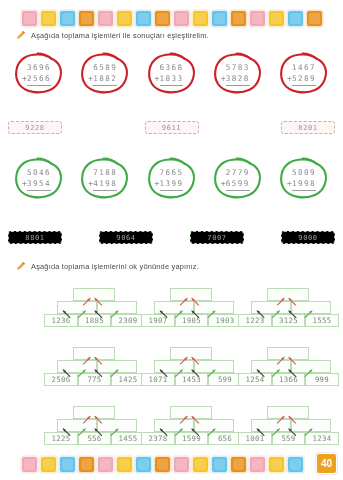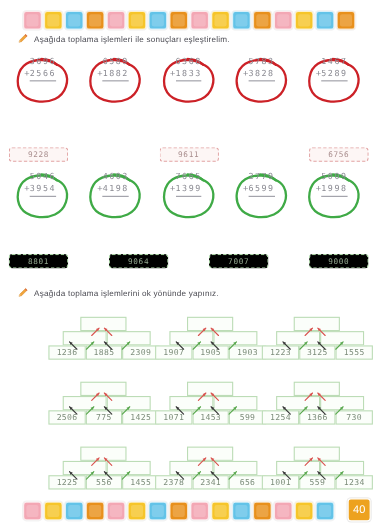--- a/index.html
+++ b/index.html
@@ -27,21 +27,21 @@
   }
   .sq::after{
     content:""; position:absolute; inset:2px; border-radius:2px;
     background:rgba(255,255,255,.18);
   }
 
   .page-badge {
     position:absolute; right:6px; bottom:6px;
     width:19px; height:19px; border-radius:3px;
     background:#eda21f; border:1.6px solid #fff;
-    color:#fff; font-size:10px; font-weight:normal;
+    color:#fff; font-size:10px; font-weight:bold;
     display:flex; align-items:center; justify-content:center;
     box-shadow:0 0 0 1px rgba(0,0,0,.08);
     z-index:4;
     margin-top:45px;
   }
 
   
   .instr {
     position:absolute; left:16px; right:10px;
     display:flex; align-items:center; gap:5px;
@@ -50,21 +50,21 @@
   .pencil { width:10px; height:10px; flex:0 0 auto; }
 
   
   .prob-row {
     position:absolute; left:8px; right:8px;
     display:flex; justify-content:space-between; align-items:flex-start;
   }
   .prob {
     position:relative;
     width:62px; height:47px;
-    display:flex; align-items:flex-start; justify-content:center;
+    display:flex; align-items:center; justify-content:center;
   }
   .ellipse {
     position:absolute; left:4px; top:2px;
     width:54px; height:43px;
     pointer-events:none;
   }
   .sum {
     position:relative; z-index:2;
     font-family:"DejaVu Sans Mono", monospace;
     font-size:7.6px; color:#8a8a92; line-height:1.45;
@@ -204,44 +204,44 @@
         <path d="M40 7 C33 1.5 20 1 12 6 C3.5 11.5 2 24 7 32 C12.5 40.5 28 42.5 38 38 C48 33.5 51.5 21 47 13 C45 9.5 42 7.5 39 6.4" fill="none" stroke="#cc2127" stroke-width="2.1" stroke-linecap="round"></path>
         <path d="M40 7 C36.5 4 31 1.5 25.5 1.5" fill="none" stroke="#cc2127" stroke-width="2.1" stroke-linecap="round"></path>
       </svg>
       <div class="sum">
         <div class="ln">1467</div>
         <div class="ln ln2"><span class="plus">+</span><span>5289</span></div>
       </div>
     </div>
   </div>
 
-<div class="ans-row" id="row-red-answers" style="top:121px;margin-top:13px;">
+<div class="ans-row" id="row-red-answers" style="top:121px;">
     <div class="chip red">9228</div>
     <div class="chip red">9611</div>
-    <div class="chip red">6756</div>
+    <div class="chip red">8201</div>
   </div>
 
 <div class="prob-row" id="row-green-problems" style="top:155px;">
     <div class="prob">
       <svg class="ellipse" viewBox="0 0 54 43">
         <path d="M40 7 C33 1.5 20 1 12 6 C3.5 11.5 2 24 7 32 C12.5 40.5 28 42.5 38 38 C48 33.5 51.5 21 47 13 C45 9.5 42 7.5 39 6.4" fill="none" stroke="#3faa46" stroke-width="2.1" stroke-linecap="round"></path>
         <path d="M40 7 C36.5 4 31 1.5 25.5 1.5" fill="none" stroke="#3faa46" stroke-width="2.1" stroke-linecap="round"></path>
       </svg>
       <div class="sum">
         <div class="ln">5046</div>
         <div class="ln ln2"><span class="plus">+</span><span>3954</span></div>
       </div>
     </div>
     <div class="prob">
       <svg class="ellipse" viewBox="0 0 54 43">
         <path d="M40 7 C33 1.5 20 1 12 6 C3.5 11.5 2 24 7 32 C12.5 40.5 28 42.5 38 38 C48 33.5 51.5 21 47 13 C45 9.5 42 7.5 39 6.4" fill="none" stroke="#3faa46" stroke-width="2.1" stroke-linecap="round"></path>
         <path d="M40 7 C36.5 4 31 1.5 25.5 1.5" fill="none" stroke="#3faa46" stroke-width="2.1" stroke-linecap="round"></path>
       </svg>
       <div class="sum">
-        <div class="ln">4603</div>
+        <div class="ln">7188</div>
         <div class="ln ln2"><span class="plus">+</span><span>4198</span></div>
       </div>
     </div>
     <div class="prob">
       <svg class="ellipse" viewBox="0 0 54 43">
         <path d="M40 7 C33 1.5 20 1 12 6 C3.5 11.5 2 24 7 32 C12.5 40.5 28 42.5 38 38 C48 33.5 51.5 21 47 13 C45 9.5 42 7.5 39 6.4" fill="none" stroke="#3faa46" stroke-width="2.1" stroke-linecap="round"></path>
         <path d="M40 7 C36.5 4 31 1.5 25.5 1.5" fill="none" stroke="#3faa46" stroke-width="2.1" stroke-linecap="round"></path>
       </svg>
       <div class="sum">
         <div class="ln">7665</div>
@@ -398,21 +398,21 @@
         <line x1="60" y1="25" x2="53" y2="18" stroke="#d9534f" stroke-width="1.1" stroke-linecap="round"></line>
         <path d="M53 18 L56.07055881595133 18.90092649965664 L53.90092649965664 21.07055881595133 Z" fill="#d9534f"></path>
       </svg>
     </div>
     <div class="pyr">
       <div class="pcell t1"></div>
       <div class="pcell m1"></div>
       <div class="pcell m2"></div>
       <div class="pcell val b1">1254</div>
       <div class="pcell val b2">1366</div>
-      <div class="pcell val b3">730</div>
+      <div class="pcell val b3">999</div>
       <svg class="arrows" viewBox="0 0 101 46">
         <line x1="27" y1="38" x2="20" y2="31" stroke="#3a3a3a" stroke-width="1.1" stroke-linecap="round"></line>
         <path d="M20 31 L23.07055881595133 31.90092649965664 L20.90092649965664 34.07055881595133 Z" fill="#3a3a3a"></path>
         <line x1="36" y1="38" x2="43" y2="31" stroke="#5aa84f" stroke-width="1.1" stroke-linecap="round"></line>
         <path d="M43 31 L42.09907350034336 34.07055881595133 L39.92944118404867 31.90092649965664 Z" fill="#5aa84f"></path>
         <line x1="60" y1="38" x2="53" y2="31" stroke="#3a3a3a" stroke-width="1.1" stroke-linecap="round"></line>
         <path d="M53 31 L56.07055881595133 31.90092649965664 L53.90092649965664 34.07055881595133 Z" fill="#3a3a3a"></path>
         <line x1="70" y1="38" x2="77" y2="31" stroke="#5aa84f" stroke-width="1.1" stroke-linecap="round"></line>
         <path d="M77 31 L76.09907350034335 34.07055881595133 L73.92944118404867 31.90092649965664 Z" fill="#5aa84f"></path>
         <line x1="41" y1="25" x2="48" y2="18" stroke="#d9534f" stroke-width="1.1" stroke-linecap="round"></line>
@@ -443,21 +443,21 @@
         <path d="M48 18 L47.09907350034336 21.07055881595133 L44.92944118404867 18.90092649965664 Z" fill="#d9534f"></path>
         <line x1="60" y1="25" x2="53" y2="18" stroke="#d9534f" stroke-width="1.1" stroke-linecap="round"></line>
         <path d="M53 18 L56.07055881595133 18.90092649965664 L53.90092649965664 21.07055881595133 Z" fill="#d9534f"></path>
       </svg>
     </div>
     <div class="pyr">
       <div class="pcell t1"></div>
       <div class="pcell m1"></div>
       <div class="pcell m2"></div>
       <div class="pcell val b1">2378</div>
-      <div class="pcell val b2">2341</div>
+      <div class="pcell val b2">1599</div>
       <div class="pcell val b3">656</div>
       <svg class="arrows" viewBox="0 0 101 46">
         <line x1="27" y1="38" x2="20" y2="31" stroke="#3a3a3a" stroke-width="1.1" stroke-linecap="round"></line>
         <path d="M20 31 L23.07055881595133 31.90092649965664 L20.90092649965664 34.07055881595133 Z" fill="#3a3a3a"></path>
         <line x1="36" y1="38" x2="43" y2="31" stroke="#5aa84f" stroke-width="1.1" stroke-linecap="round"></line>
         <path d="M43 31 L42.09907350034336 34.07055881595133 L39.92944118404867 31.90092649965664 Z" fill="#5aa84f"></path>
         <line x1="60" y1="38" x2="53" y2="31" stroke="#3a3a3a" stroke-width="1.1" stroke-linecap="round"></line>
         <path d="M53 31 L56.07055881595133 31.90092649965664 L53.90092649965664 34.07055881595133 Z" fill="#3a3a3a"></path>
         <line x1="70" y1="38" x2="77" y2="31" stroke="#5aa84f" stroke-width="1.1" stroke-linecap="round"></line>
         <path d="M77 31 L76.09907350034335 34.07055881595133 L73.92944118404867 31.90092649965664 Z" fill="#5aa84f"></path>

